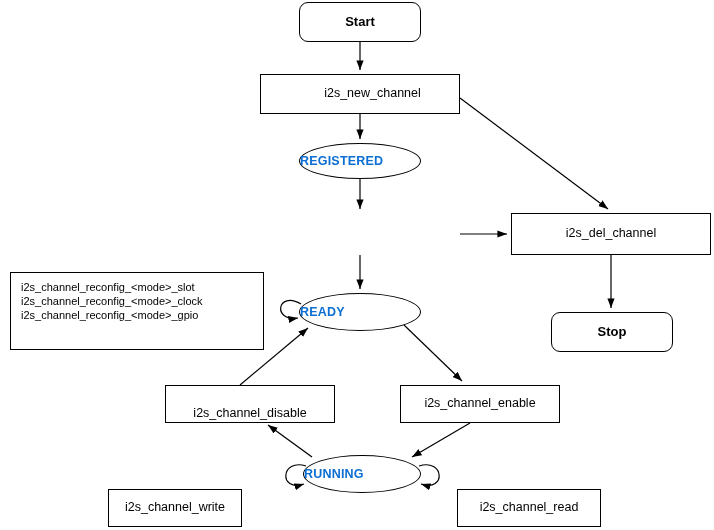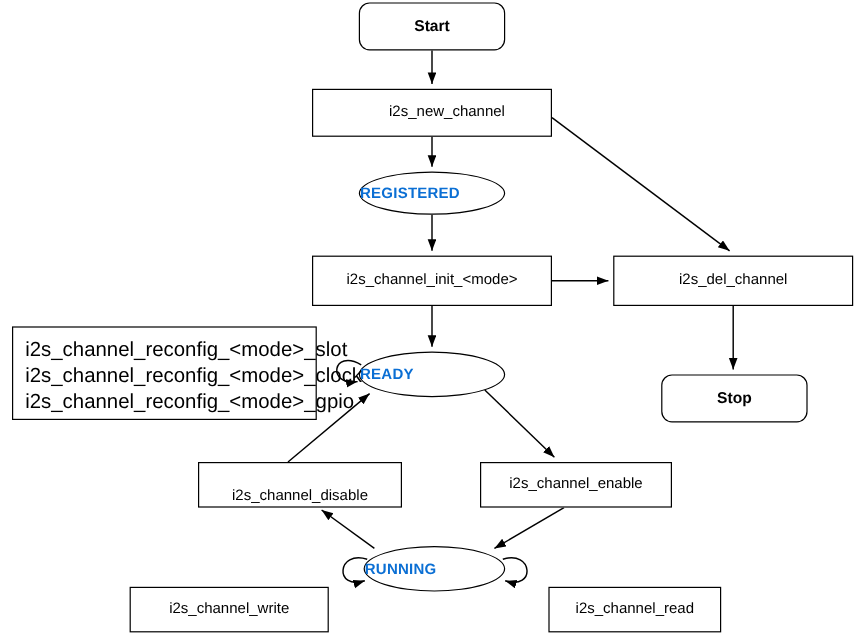--- a/index.html
+++ b/index.html
@@ -41,21 +41,21 @@
     font-weight: bold;
     font-size: 13px;
   }
   .node.multiline {
     display: block;
     padding: 8px 10px;
     text-align: left;
   }
   .node.multiline .line {
     white-space: nowrap;
-    font-size: 17px;
+    font-size: 11px;
   }
   .state {
     position: absolute;
     box-sizing: border-box;
     display: flex;
     align-items: center;
     justify-content: flex-start;
     text-align: center;
     background: #ffffff;
     border: 1px solid #000000;
@@ -112,23 +112,20 @@
   </div>
 
   <div class="node" style="left:260px; top:74px; width:200px; height:40px;padding-left:25px;">
     <span>i2s_new_channel</span>
   </div>
 
   <div class="state" style="left:299px; top:143px; width:122px; height:36px;">
     <span>REGISTERED</span>
   </div>
 
-  <div class="node" style="left:260px; top:213px; width:200px; height:42px;">
-    <span>i2s_channel_init_&lt;mode&gt;</span>
-  </div>
 
   <div class="node" style="left:511px; top:213px; width:200px; height:42px;">
     <span>i2s_del_channel</span>
   </div>
 
   <div class="node bold" style="left:551px; top:312px; width:122px; height:40px; border-radius:9px;">
     <span>Stop</span>
   </div>
 
   <div class="state" style="left:299px; top:293px; width:122px; height:38px;">
@@ -146,21 +143,21 @@
   </div>
 
   <div class="node" style="left:400px; top:385px; width:160px; height:38px;">
     <span>i2s_channel_enable</span>
   </div>
 
   <div class="state" style="left:303px; top:455px; width:118px; height:38px;">
     <span>RUNNING</span>
   </div>
 
-  <div class="node" style="left:108px; top:489px; width:166px; height:38px;align-items:center;">
+  <div class="node" style="left:108px; top:489px; width:134px; height:38px;align-items:center;">
     <span>i2s_channel_write</span>
   </div>
 
   <div class="node" style="left:457px; top:489px; width:144px; height:38px;">
     <span>i2s_channel_read</span>
   </div>
 
 </div>
 
 </body></html>

